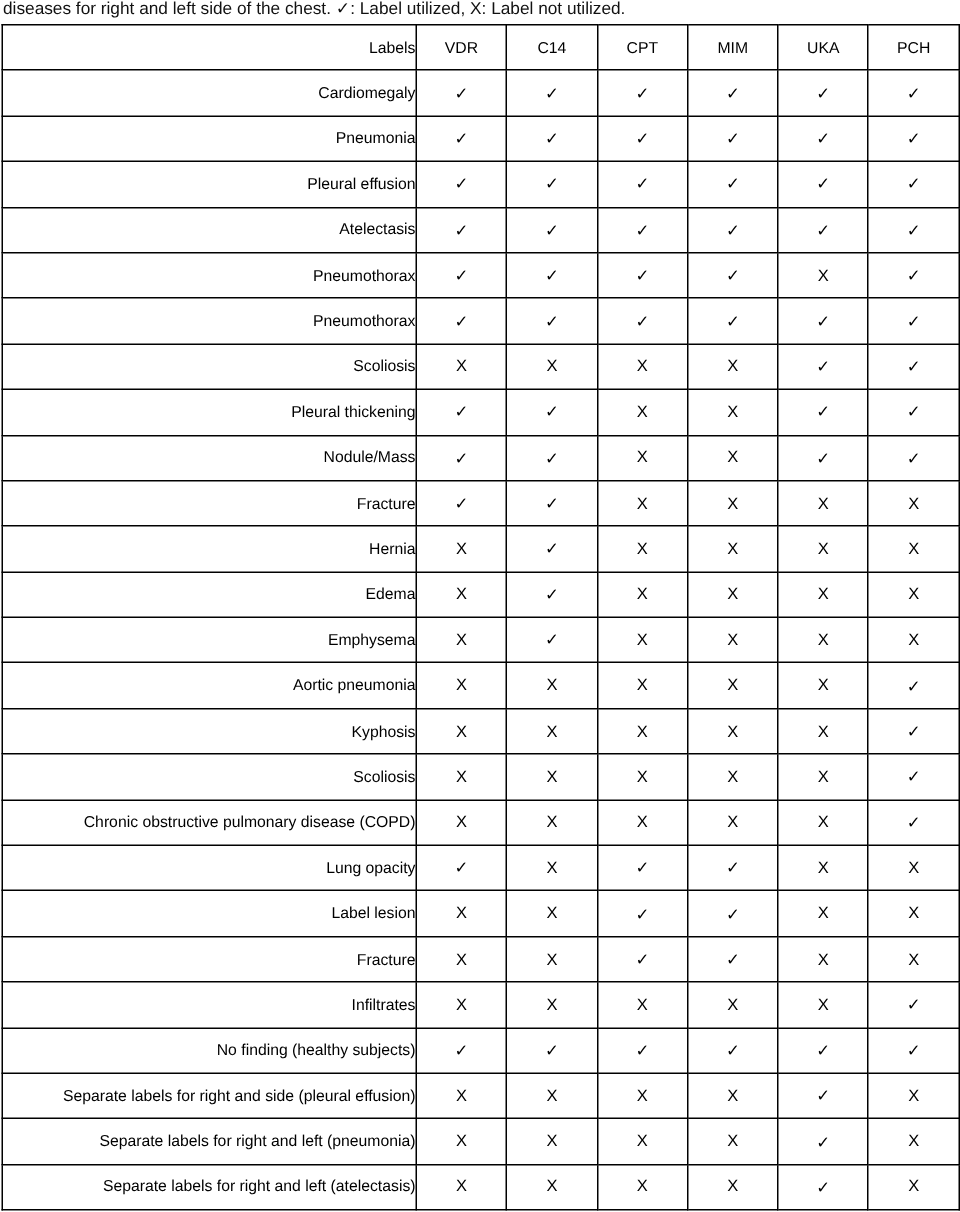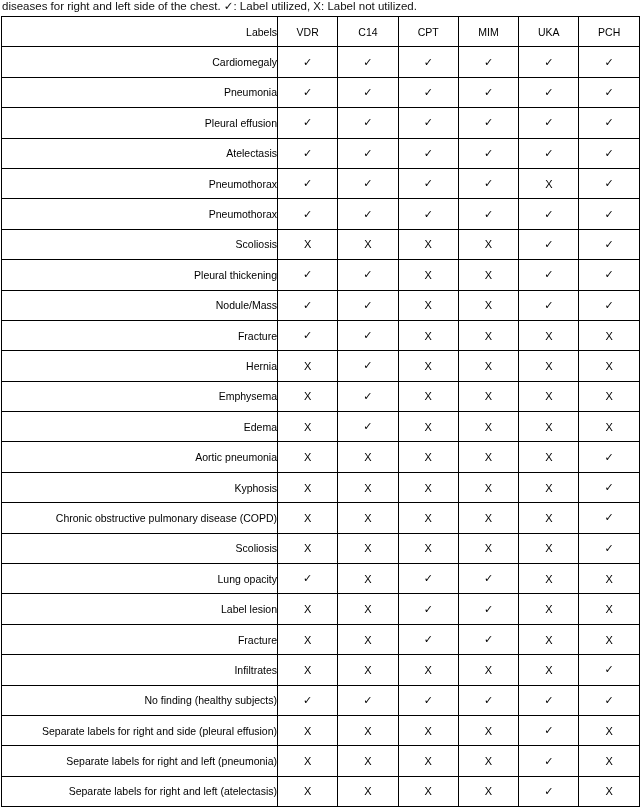--- a/index.html
+++ b/index.html
@@ -184,66 +184,66 @@
         <tr>
           <td class="label-cell">Hernia</td>
           <td class="mark-cell">X</td>
           <td class="mark-cell">✓</td>
           <td class="mark-cell">X</td>
           <td class="mark-cell">X</td>
           <td class="mark-cell">X</td>
           <td class="mark-cell">X</td>
         </tr>
         <tr>
+          <td class="label-cell">Edema</td>
+          <td class="mark-cell">X</td>
+          <td class="mark-cell">✓</td>
+          <td class="mark-cell">X</td>
+          <td class="mark-cell">X</td>
+          <td class="mark-cell">X</td>
+          <td class="mark-cell">X</td>
+        </tr>
+        <tr>
           <td class="label-cell">Emphysema</td>
           <td class="mark-cell">X</td>
           <td class="mark-cell">✓</td>
           <td class="mark-cell">X</td>
           <td class="mark-cell">X</td>
           <td class="mark-cell">X</td>
           <td class="mark-cell">X</td>
         </tr>
         <tr>
-          <td class="label-cell">Edema</td>
-          <td class="mark-cell">X</td>
-          <td class="mark-cell">✓</td>
-          <td class="mark-cell">X</td>
-          <td class="mark-cell">X</td>
-          <td class="mark-cell">X</td>
-          <td class="mark-cell">X</td>
-        </tr>
-        <tr>
           <td class="label-cell">Aortic pneumonia</td>
           <td class="mark-cell">X</td>
           <td class="mark-cell">X</td>
           <td class="mark-cell">X</td>
           <td class="mark-cell">X</td>
           <td class="mark-cell">X</td>
           <td class="mark-cell">✓</td>
         </tr>
         <tr>
           <td class="label-cell">Kyphosis</td>
           <td class="mark-cell">X</td>
           <td class="mark-cell">X</td>
           <td class="mark-cell">X</td>
           <td class="mark-cell">X</td>
           <td class="mark-cell">X</td>
           <td class="mark-cell">✓</td>
         </tr>
         <tr>
+          <td class="label-cell">Scoliosis</td>
+          <td class="mark-cell">X</td>
+          <td class="mark-cell">X</td>
+          <td class="mark-cell">X</td>
+          <td class="mark-cell">X</td>
+          <td class="mark-cell">X</td>
+          <td class="mark-cell">✓</td>
+        </tr>
+        <tr>
           <td class="label-cell">Chronic obstructive pulmonary disease (COPD)</td>
-          <td class="mark-cell">X</td>
-          <td class="mark-cell">X</td>
-          <td class="mark-cell">X</td>
-          <td class="mark-cell">X</td>
-          <td class="mark-cell">X</td>
-          <td class="mark-cell">✓</td>
-        </tr>
-        <tr>
-          <td class="label-cell">Scoliosis</td>
           <td class="mark-cell">X</td>
           <td class="mark-cell">X</td>
           <td class="mark-cell">X</td>
           <td class="mark-cell">X</td>
           <td class="mark-cell">X</td>
           <td class="mark-cell">✓</td>
         </tr>
         <tr>
           <td class="label-cell">Lung opacity</td>
           <td class="mark-cell">✓</td>

